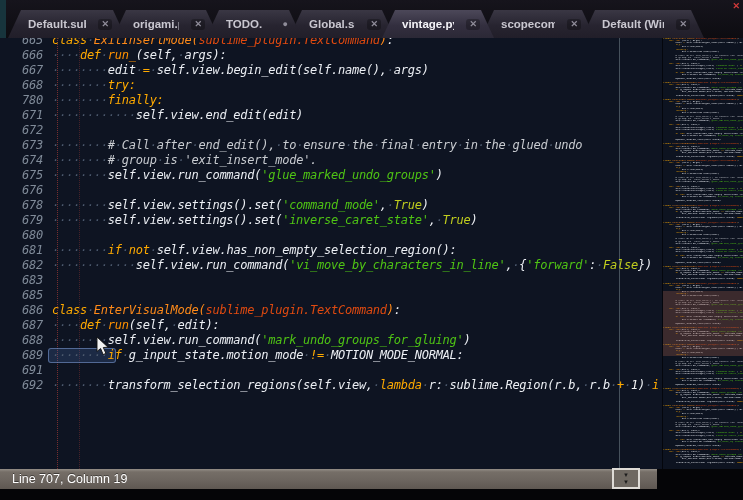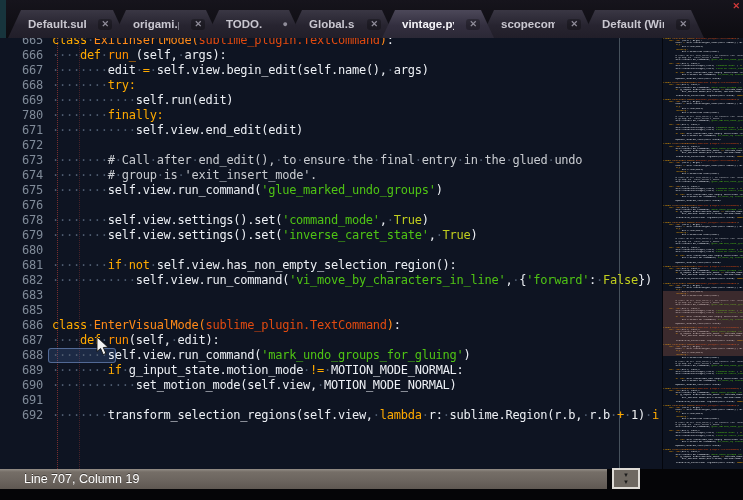--- a/index.html
+++ b/index.html
@@ -23,21 +23,21 @@
   .tab.active{background:linear-gradient(#4c4859,#332f3f 55%,#2b2836);color:#f4f3f7;}
   .tab-label{overflow:hidden;white-space:nowrap;max-width:calc(100% - 26px);}
   .tab-close{flex:0 0 auto;margin-left:6px;font-size:9px;color:#8f8c99;background:rgba(0,0,0,.28);
     border-radius:3px;padding:1px 3px;line-height:9px;}
   .tab-dirty{flex:0 0 auto;margin-left:6px;font-size:9px;color:#8f8c99;line-height:9px;}
   .win-close{position:absolute;top:1px;right:3px;color:#d23a3a;font-size:9px;font-weight:bold;z-index:30;}
 
   
   .editor{position:absolute;top:38px;left:0;width:743px;height:431px;display:flex;background:#0e1422;}
   .code-area{position:relative;width:662px;height:431px;overflow:hidden;}
-  .lines{position:absolute;top:-5px;left:0;z-index:3;}
+  .lines{position:absolute;top:-5px;left:0;z-index:3;font-style:italic;}
   .code-row{height:15px;line-height:15px;white-space:pre;
     font-family:"DejaVu Sans Mono",monospace;font-size:12px;letter-spacing:-0.25px;}
   .gutter{display:inline-block;width:45px;text-align:right;padding-right:2px;box-sizing:border-box;
     color:var(--c-gutter);}
   .code-text{display:inline-block;margin-left:7px;}
   .tk-kw{color:var(--c-kw)} .tk-fn{color:var(--c-fn)} .tk-cls{color:var(--c-cls)}
   .tk-cls2{color:var(--c-cls2)} .tk-str{color:var(--c-str)} .tk-const{color:var(--c-const)}
   .tk-com{color:var(--c-com)} .tk-txt{color:var(--c-txt)} .tk-op{color:var(--c-op)}
   .tk-num{color:var(--c-num)} .ws{color:var(--c-ws)}
   .ruler{position:absolute;top:0;left:619px;width:1px;height:431px;background:#5a6670;opacity:.75;z-index:1;}
@@ -49,24 +49,24 @@
 
   
   .minimap{position:relative;width:81px;height:431px;overflow:hidden;background:#0d1320;
     border-left:1px solid #04060c;box-sizing:border-box;}
   .mm-row{height:2.12px;line-height:2.12px;white-space:pre;overflow:hidden;
     font-family:"DejaVu Sans Mono",monospace;font-size:2.6px;}
   .mm-viewport{position:absolute;left:0;top:253px;width:81px;height:65px;
     background:rgba(165,95,75,.30);z-index:5;}
 
   
-  .statusbar{position:absolute;top:469px;left:0;width:607px;height:20px;
+  .statusbar{position:absolute;top:469px;left:0;width:657px;height:20px;
     background:linear-gradient(#938d86,#756e67 15%,#6b645e 60%,#5f5852);
     display:flex;align-items:center;color:#fff;font-size:12.5px;
-    text-shadow:0 -1px 0 rgba(0,0,0,.45);padding-left:24px;box-sizing:border-box;}
+    text-shadow:0 -1px 0 rgba(0,0,0,.45);padding-left:12px;box-sizing:border-box;}
   .steppers{position:absolute;top:468px;left:612px;width:28px;height:21px;z-index:6;
     background:#6e6861;border:2px solid #dedbd6;box-sizing:border-box;
     display:flex;flex-direction:column;align-items:center;justify-content:center;}
   .steppers span{display:block;color:#1c1c1c;font-size:6px;line-height:7px;}
   .bottom-strip{position:absolute;top:489px;left:0;width:743px;height:11px;background:#050507;}
 </style>
 </head>
 <body>
 
 <div class="window">
@@ -110,40 +110,38 @@
     <div class="code-area">
       <div class="ruler"></div>
       <div class="guide g1"></div>
       <div class="guide g2"></div>
       <div class="selection-box"></div>
       <div class="lines" id="lines">
           <div class="code-row"><span class="gutter">665</span><span class="code-text"><span class="tk-kw">class</span><span class="ws">·</span><span class="tk-cls">ExitInsertMode</span><span class="tk-cls">(</span><span class="tk-cls2">sublime_plugin.TextCommand</span><span class="tk-cls">)</span><span class="tk-txt">:</span></span></div>
           <div class="code-row"><span class="gutter">666</span><span class="code-text"><span class="ws">····</span><span class="tk-kw">def</span><span class="ws">·</span><span class="tk-fn">run_</span><span class="tk-txt">(self,</span><span class="ws">·</span><span class="tk-txt">args):</span></span></div>
           <div class="code-row"><span class="gutter">667</span><span class="code-text"><span class="ws">········</span><span class="tk-txt">edit</span><span class="ws">·</span><span class="tk-op">=</span><span class="ws">·</span><span class="tk-txt">self.view.begin_edit(self.name(),</span><span class="ws">·</span><span class="tk-txt">args)</span></span></div>
           <div class="code-row"><span class="gutter">668</span><span class="code-text"><span class="ws">········</span><span class="tk-kw">try:</span></span></div>
-          <div class="code-row"><span class="gutter">669</span><span class="code-text"><span class="ws">············</span><span class="tk-txt">self.run(edit)</span></span></div>
           <div class="code-row"><span class="gutter">780</span><span class="code-text"><span class="ws">········</span><span class="tk-kw">finally:</span></span></div>
           <div class="code-row"><span class="gutter">671</span><span class="code-text"><span class="ws">············</span><span class="tk-txt">self.view.end_edit(edit)</span></span></div>
           <div class="code-row"><span class="gutter">672</span><span class="code-text"></span></div>
           <div class="code-row"><span class="gutter">673</span><span class="code-text"><span class="ws">········</span><span class="tk-com">#</span><span class="ws">·</span><span class="tk-com">Call</span><span class="ws">·</span><span class="tk-com">after</span><span class="ws">·</span><span class="tk-com">end_edit(),</span><span class="ws">·</span><span class="tk-com">to</span><span class="ws">·</span><span class="tk-com">ensure</span><span class="ws">·</span><span class="tk-com">the</span><span class="ws">·</span><span class="tk-com">final</span><span class="ws">·</span><span class="tk-com">entry</span><span class="ws">·</span><span class="tk-com">in</span><span class="ws">·</span><span class="tk-com">the</span><span class="ws">·</span><span class="tk-com">glued</span><span class="ws">·</span><span class="tk-com">undo</span></span></div>
           <div class="code-row"><span class="gutter">674</span><span class="code-text"><span class="ws">········</span><span class="tk-com">#</span><span class="ws">·</span><span class="tk-com">group</span><span class="ws">·</span><span class="tk-com">is</span><span class="ws">·</span><span class="tk-com">'exit_insert_mode'.</span></span></div>
           <div class="code-row"><span class="gutter">675</span><span class="code-text"><span class="ws">········</span><span class="tk-txt">self.view.run_command(</span><span class="tk-str">'glue_marked_undo_groups'</span><span class="tk-txt">)</span></span></div>
           <div class="code-row"><span class="gutter">676</span><span class="code-text"></span></div>
           <div class="code-row"><span class="gutter">678</span><span class="code-text"><span class="ws">········</span><span class="tk-txt">self.view.settings().set(</span><span class="tk-str">'command_mode'</span><span class="tk-txt">,</span><span class="ws">·</span><span class="tk-const">True</span><span class="tk-txt">)</span></span></div>
           <div class="code-row"><span class="gutter">679</span><span class="code-text"><span class="ws">········</span><span class="tk-txt">self.view.settings().set(</span><span class="tk-str">'inverse_caret_state'</span><span class="tk-txt">,</span><span class="ws">·</span><span class="tk-const">True</span><span class="tk-txt">)</span></span></div>
           <div class="code-row"><span class="gutter">680</span><span class="code-text"></span></div>
           <div class="code-row"><span class="gutter">681</span><span class="code-text"><span class="ws">········</span><span class="tk-kw">if</span><span class="ws">·</span><span class="tk-kw">not</span><span class="ws">·</span><span class="tk-txt">self.view.has_non_empty_selection_region():</span></span></div>
           <div class="code-row"><span class="gutter">682</span><span class="code-text"><span class="ws">············</span><span class="tk-txt">self.view.run_command(</span><span class="tk-str">'vi_move_by_characters_in_line'</span><span class="tk-txt">,</span><span class="ws">·</span><span class="tk-txt">{</span><span class="tk-str">'forward'</span><span class="tk-txt">:</span><span class="ws">·</span><span class="tk-const">False</span><span class="tk-txt">})</span></span></div>
           <div class="code-row"><span class="gutter">683</span><span class="code-text"></span></div>
           <div class="code-row"><span class="gutter">685</span><span class="code-text"></span></div>
           <div class="code-row"><span class="gutter">686</span><span class="code-text"><span class="tk-kw">class</span><span class="ws">·</span><span class="tk-cls">EnterVisualMode</span><span class="tk-cls">(</span><span class="tk-cls2">sublime_plugin.TextCommand</span><span class="tk-cls">)</span><span class="tk-txt">:</span></span></div>
           <div class="code-row"><span class="gutter">687</span><span class="code-text"><span class="ws">····</span><span class="tk-kw">def</span><span class="ws">·</span><span class="tk-fn">run</span><span class="tk-txt">(self,</span><span class="ws">·</span><span class="tk-txt">edit):</span></span></div>
           <div class="code-row"><span class="gutter">688</span><span class="code-text"><span class="ws">········</span><span class="tk-txt">self.view.run_command(</span><span class="tk-str">'mark_undo_groups_for_gluing'</span><span class="tk-txt">)</span></span></div>
           <div class="code-row"><span class="gutter">689</span><span class="code-text"><span class="ws">········</span><span class="tk-kw">if</span><span class="ws">·</span><span class="tk-txt">g_input_state.motion_mode</span><span class="ws">·</span><span class="tk-op">!=</span><span class="ws">·</span><span class="tk-txt">MOTION_MODE_NORMAL:</span></span></div>
-          <div class="code-row"><span class="gutter">690</span><span class="code-text"><span class="ws">············</span><span class="tk-txt">set_motion_mode(self.view,</span><span class="ws">·</span><span class="tk-txt">MOTION_MODE_NORMAL)</span></span></div>
           <div class="code-row"><span class="gutter">691</span><span class="code-text"></span></div>
           <div class="code-row"><span class="gutter">692</span><span class="code-text"><span class="ws">········</span><span class="tk-txt">transform_selection_regions(self.view,</span><span class="ws">·</span><span class="tk-kw">lambda</span><span class="ws">·</span><span class="tk-txt">r:</span><span class="ws">·</span><span class="tk-txt">sublime.Region(r.b,</span><span class="ws">·</span><span class="tk-txt">r.b</span><span class="ws">·</span><span class="tk-op">+</span><span class="ws">·</span><span class="tk-num">1</span><span class="tk-txt">)</span><span class="ws">·</span><span class="tk-kw">i</span></span></div>
         </div>
       <div class="mouse-cursor">
         <svg width="14" height="20" viewBox="0 0 14 20">
           <path d="M1 0 L1 14.5 L4.6 11.5 L7.2 17.6 L9.9 16.4 L7.3 10.5 L12 10.2 Z" fill="#f2f2f2" stroke="#111" stroke-width="0.9"></path>
         </svg>
       </div>
     </div>
     <div class="minimap">

